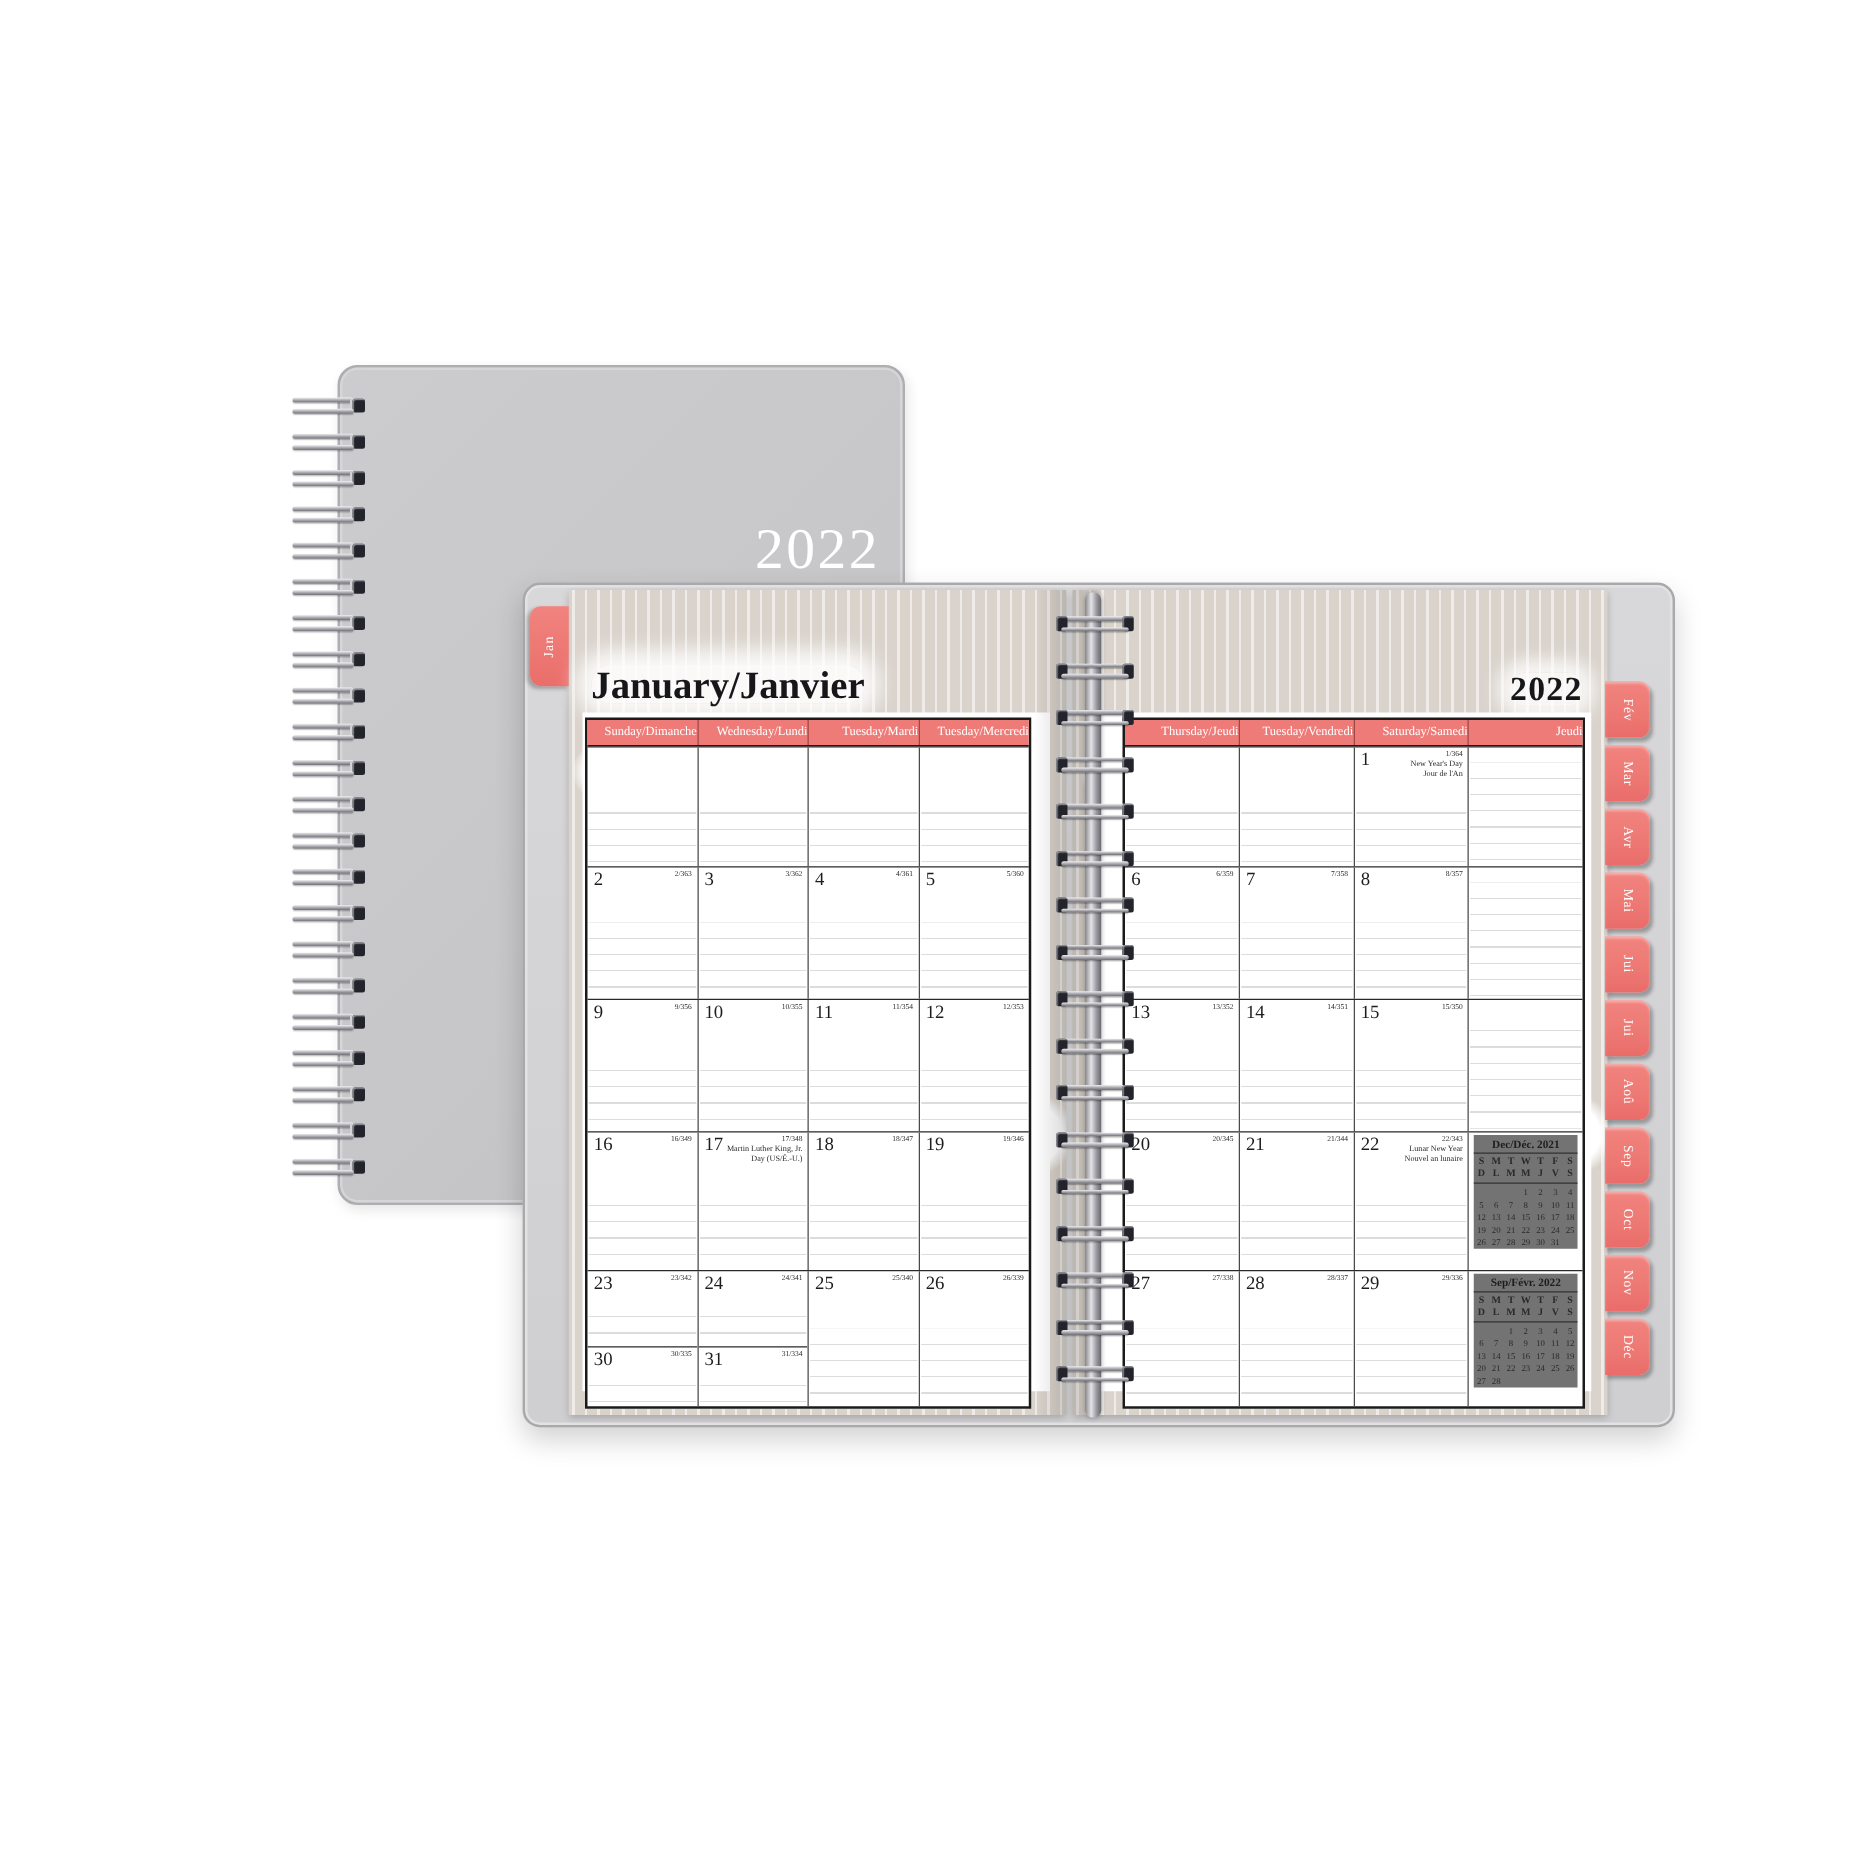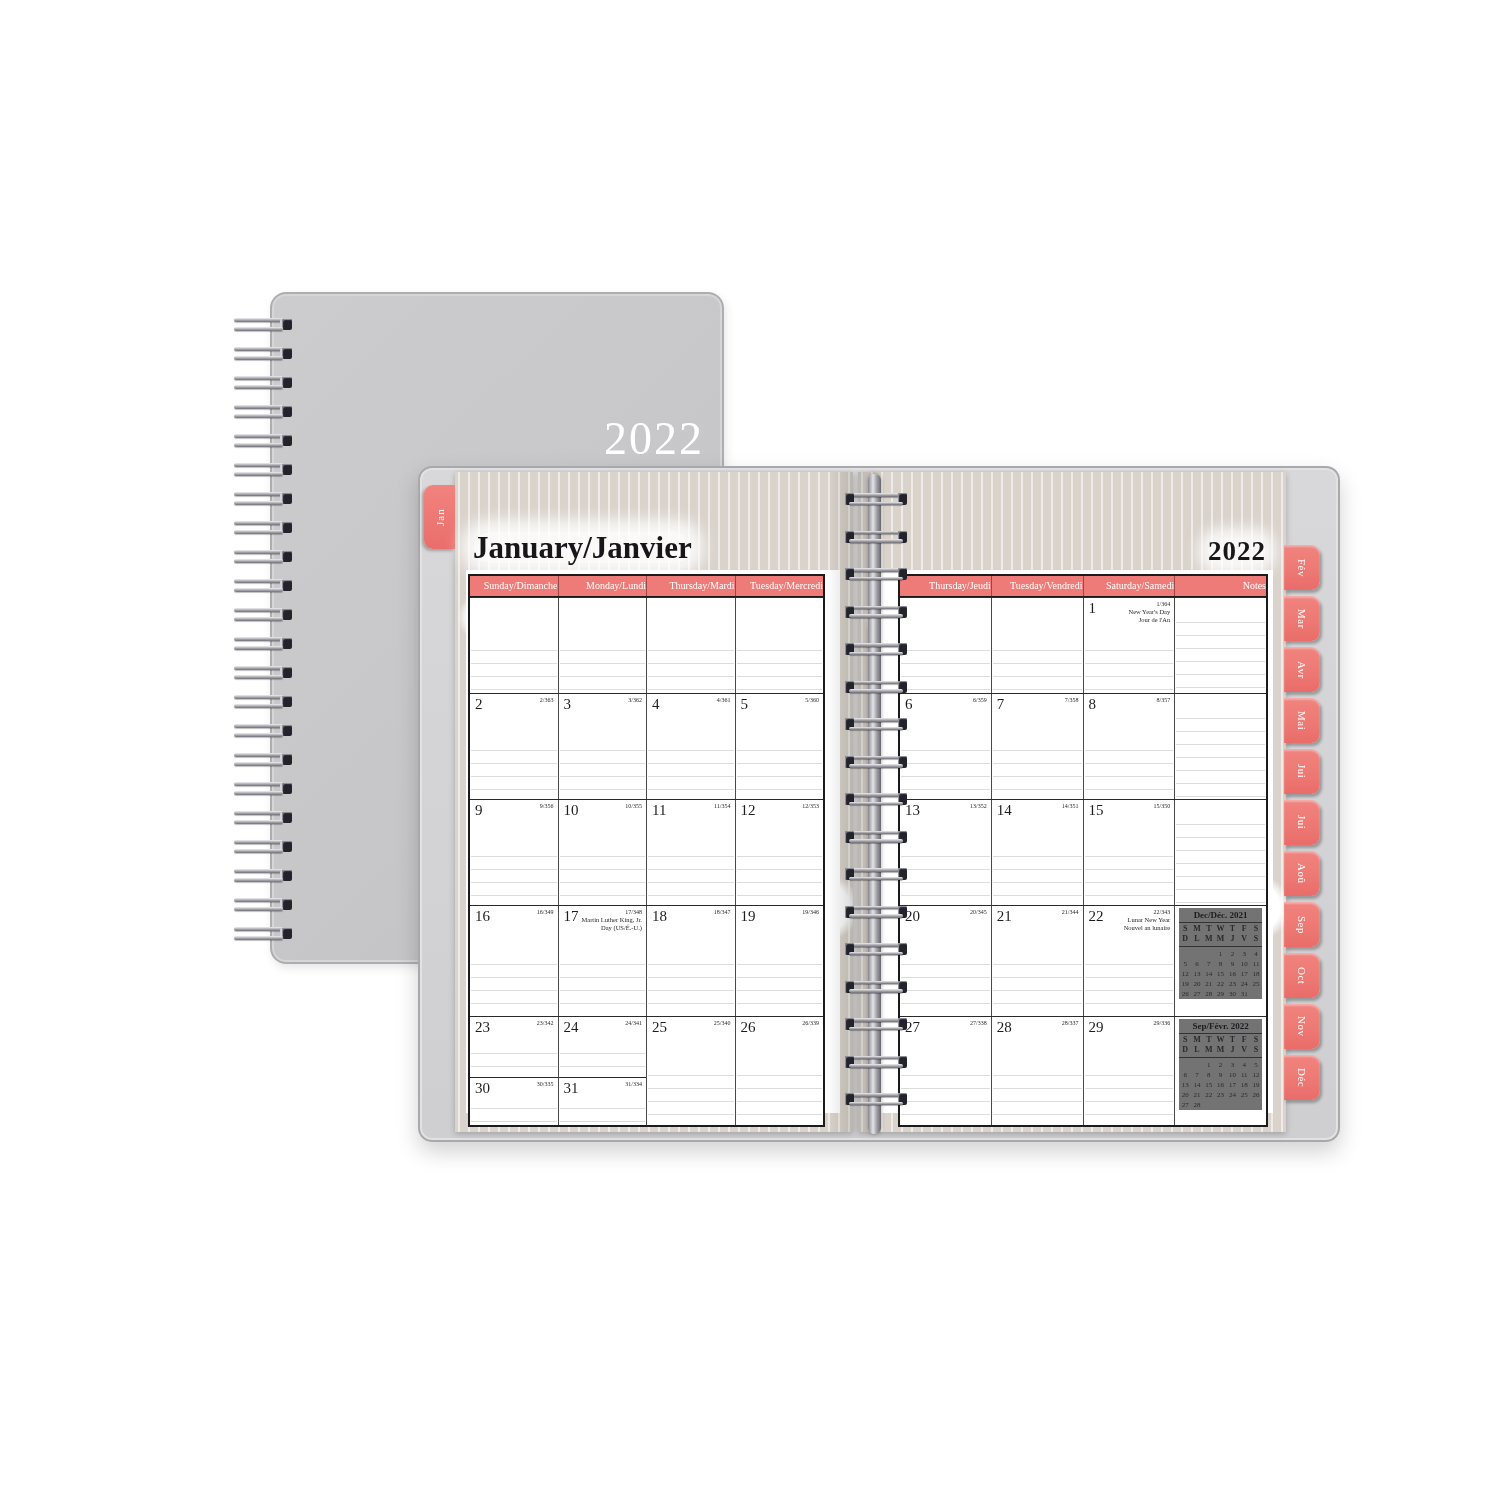--- a/index.html
+++ b/index.html
@@ -183,22 +183,22 @@
     <div class="tab-jan">
       <span>Jan</span>
     </div>
 
     <div class="page page-left ikat">
       <div class="content-mask"></div>
       <h1 class="month-title">January/Janvier</h1>
       <div class="cal-table" id="table-left">
           <div class="hdr-row">
             <div class="hdr-cell">Sunday/Dimanche</div>
-            <div class="hdr-cell">Monday/Lundi</div>
-            <div class="hdr-cell">Thursday/Mardi</div>
+            <div class="hdr-cell">Wednesday/Lundi</div>
+            <div class="hdr-cell">Tuesday/Mardi</div>
             <div class="hdr-cell">Tuesday/Mercredi</div>
           </div>
           <div class="cal-row" style="height: 95px;">
             <div class="cal-cell rule-lines"></div>
             <div class="cal-cell rule-lines"></div>
             <div class="cal-cell rule-lines"></div>
             <div class="cal-cell rule-lines"></div>
           </div>
           <div class="cal-row" style="height: 105px;">
             <div class="cal-cell rule-lines">
@@ -326,21 +326,21 @@
     </div>
 
     <div class="page page-right ikat">
       <div class="content-mask"></div>
       <div class="page-year">2022</div>
       <div class="cal-table" id="table-right">
           <div class="hdr-row">
             <div class="hdr-cell">Thursday/Jeudi</div>
             <div class="hdr-cell">Tuesday/Vendredi</div>
             <div class="hdr-cell">Saturday/Samedi</div>
-            <div class="hdr-cell">Notes</div>
+            <div class="hdr-cell">Jeudi</div>
           </div>
           <div class="cal-row" style="height: 95px;">
             <div class="cal-cell rule-lines"></div>
             <div class="cal-cell rule-lines"></div>
             <div class="cal-cell rule-lines">
               <span class="daynum">1</span>
               <div class="corner">
                 <div class="frac">1/364</div>
                 <div class="holiday">New Year's Day</div>
                 <div class="holiday">Jour de l'An</div>

